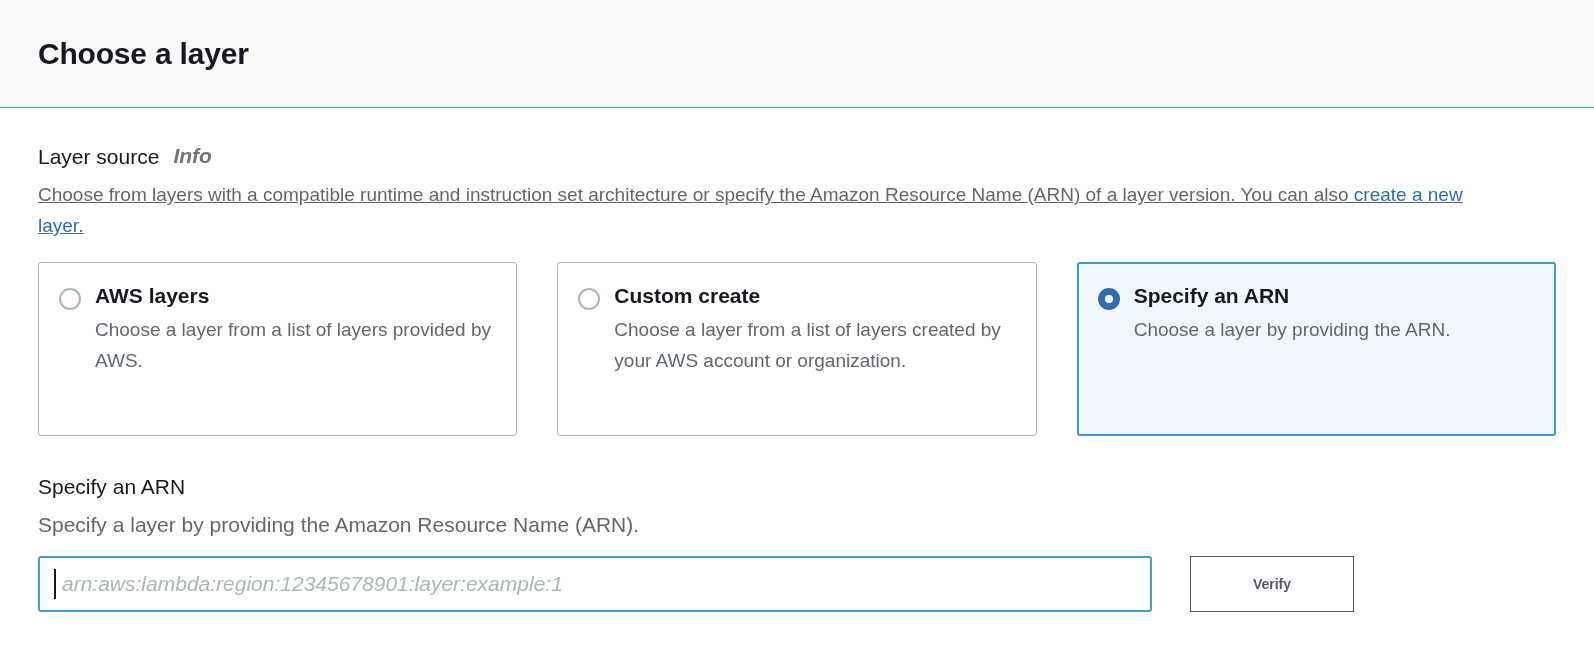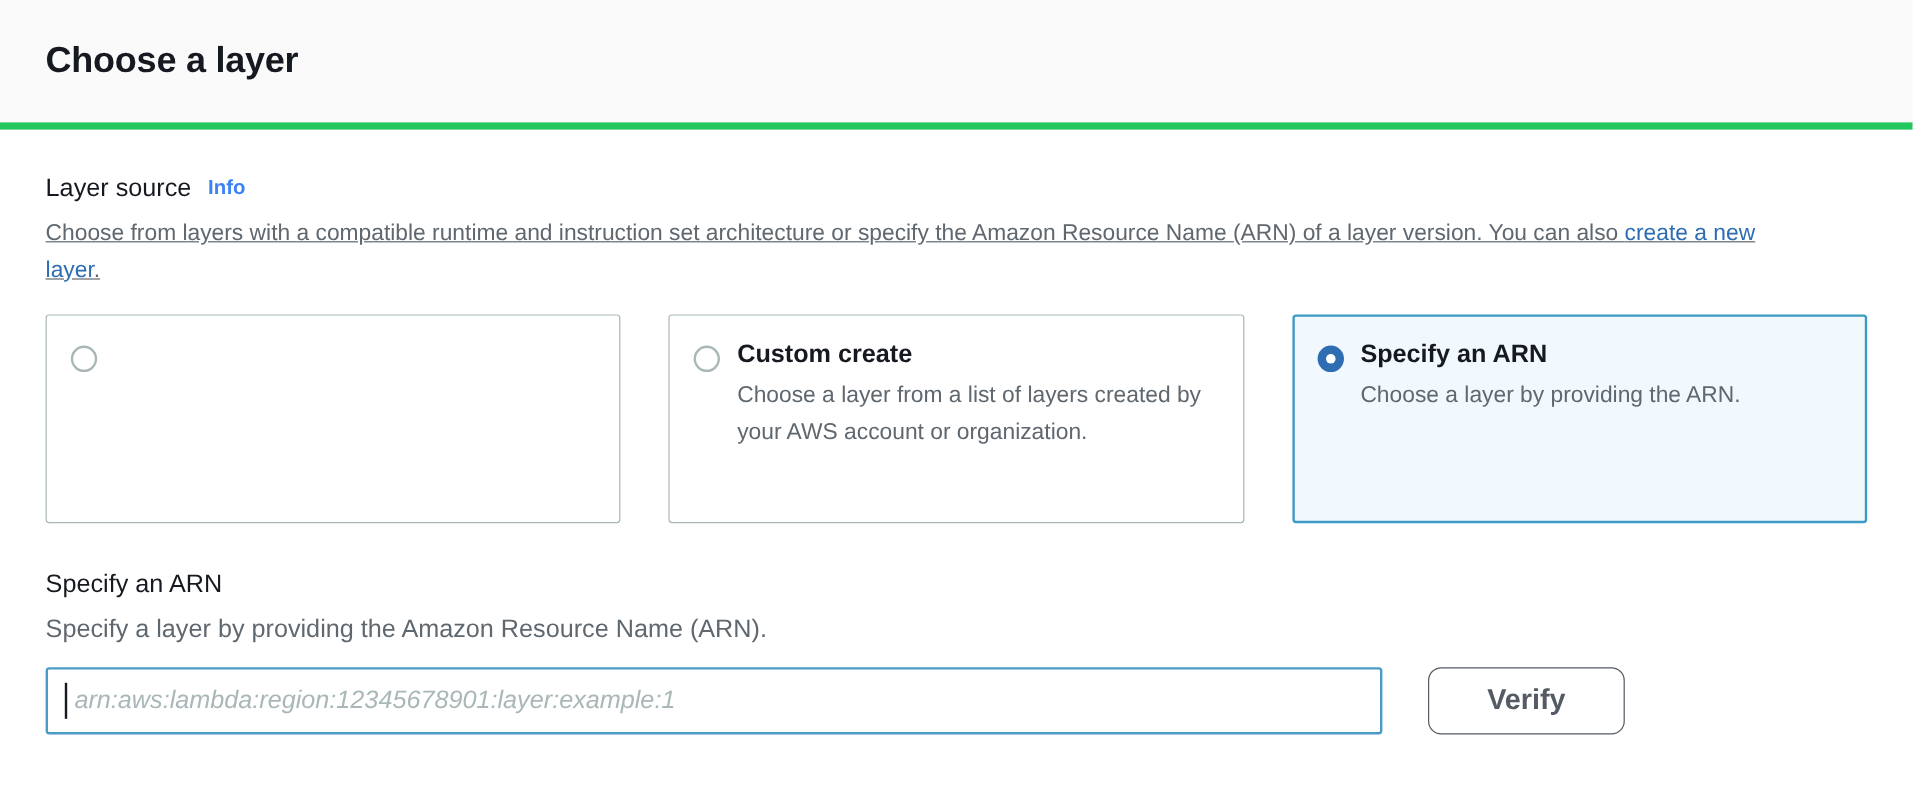--- a/index.html
+++ b/index.html
@@ -16,54 +16,55 @@
     width: 1594px;
     height: 666px;
     background: #ffffff;
     overflow: hidden;
   }
 
   
   .modal-header {
     height: 108px;
     background: #fafafa;
-    border-bottom: 6px solid #22c55e;
+    border-bottom: 1px solid #22c55e;
     display: flex;
     align-items: center;
     padding: 0 38px;
   }
   .modal-title {
     font-size: 30px;
     font-weight: bold;
     color: #16191f;
     letter-spacing: -0.2px;
     line-height: 1.2;
   }
 
   
   .modal-body {
     padding: 36px 38px 0 38px;
   }
 
   .field-label-row {
     display: flex;
-    align-items: center;
+    align-items: flex-start;
     gap: 14px;
   }
   .field-label {
     font-size: 21px;
     font-weight: normal;
     color: #16191f;
     line-height: 1.25;
   }
   .info-link {
-    font-size: 17px;
-    font-weight: bold;
-    color: #3b82f6;
-    cursor: pointer;
+    font-size: 21px;
+    font-weight: bold;
+    color: #737373;
+    cursor: pointer;
+    font-style: italic;
   }
 
   .field-desc {
     margin-top: 10px;
     font-size: 19px;
     color: #60686f;
     line-height: 1.62;
     max-width: 1460px;
     text-decoration: underline;
   }
@@ -186,24 +187,24 @@
     width: 2px;
     height: 30px;
     background: #16191f;
   }
 
   .verify-btn {
     height: 56px;
     min-width: 164px;
     padding: 0 26px;
     border: 1px solid #545b64;
-    border-radius: 11px;
+    border-radius: 0;
     background: #ffffff;
     font-family: "Liberation Sans", sans-serif;
-    font-size: 24px;
+    font-size: 14px;
     font-weight: bold;
     color: #545b64;
     cursor: pointer;
   }
 </style>
 </head>
 <body>
 
 <div class="page">
 
@@ -217,20 +218,24 @@
       <span class="field-label">Layer source</span>
       <span class="info-link">Info</span>
     </div>
 
     <div class="field-desc"><span>Choose from layers with a compatible runtime and instruction set architecture or specify the Amazon Resource Name (ARN) of a layer version. You can also </span><span class="inline-link">create a new layer</span><span>.</span></div>
 
     <div class="tile-group">
 
       <div class="tile">
         <span class="radio"></span>
+        <span class="tile-text">
+          <span class="tile-title" style="display:block">AWS layers</span>
+          <span class="tile-desc" style="display:block">Choose a layer from a list of layers provided by AWS.</span>
+        </span>
       </div>
 
       <div class="tile">
         <span class="radio"></span>
         <span class="tile-text">
           <span class="tile-title" style="display:block">Custom create</span>
           <span class="tile-desc" style="display:block">Choose a layer from a list of layers created by your AWS account or organization.</span>
         </span>
       </div>
 

